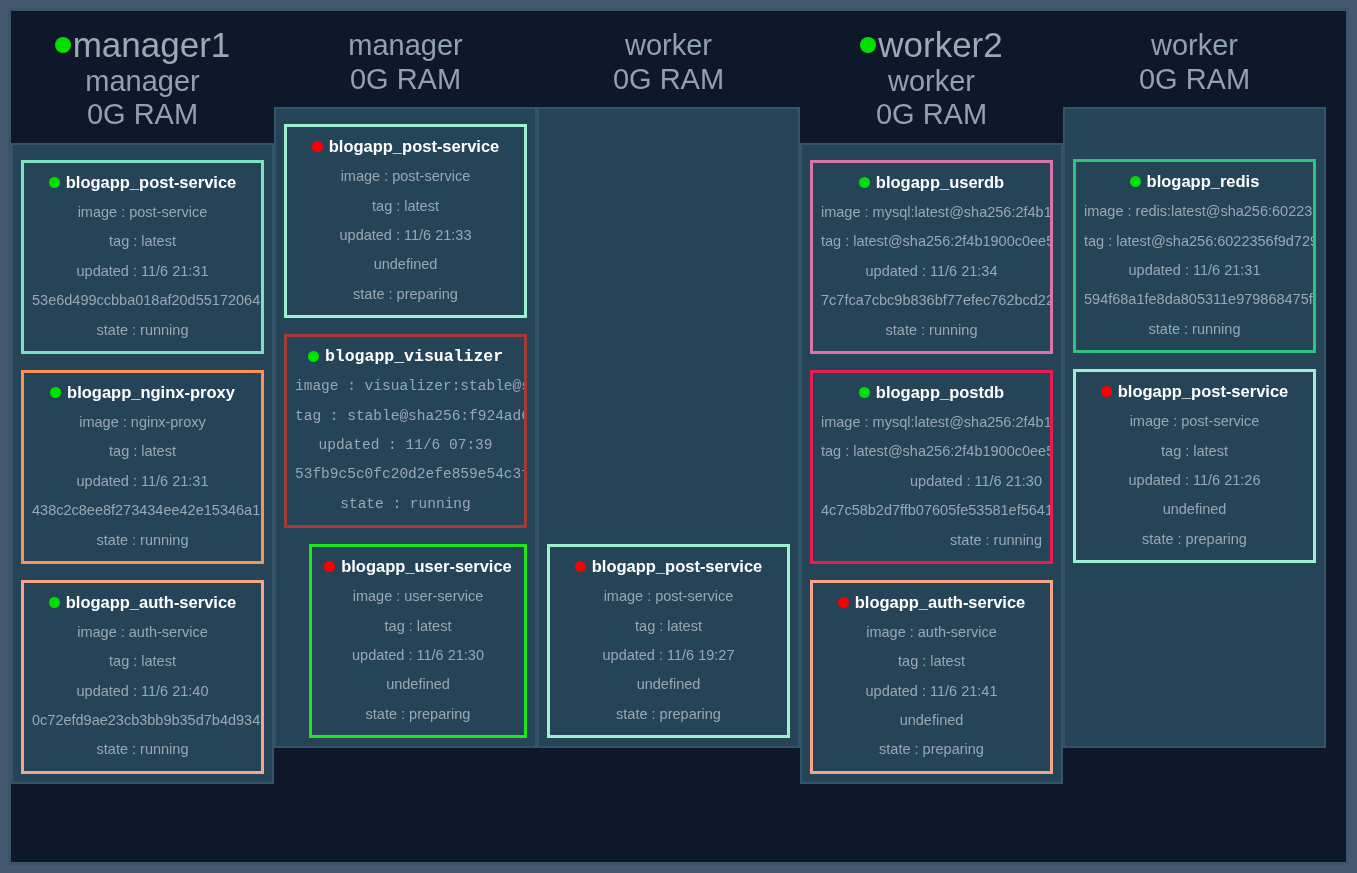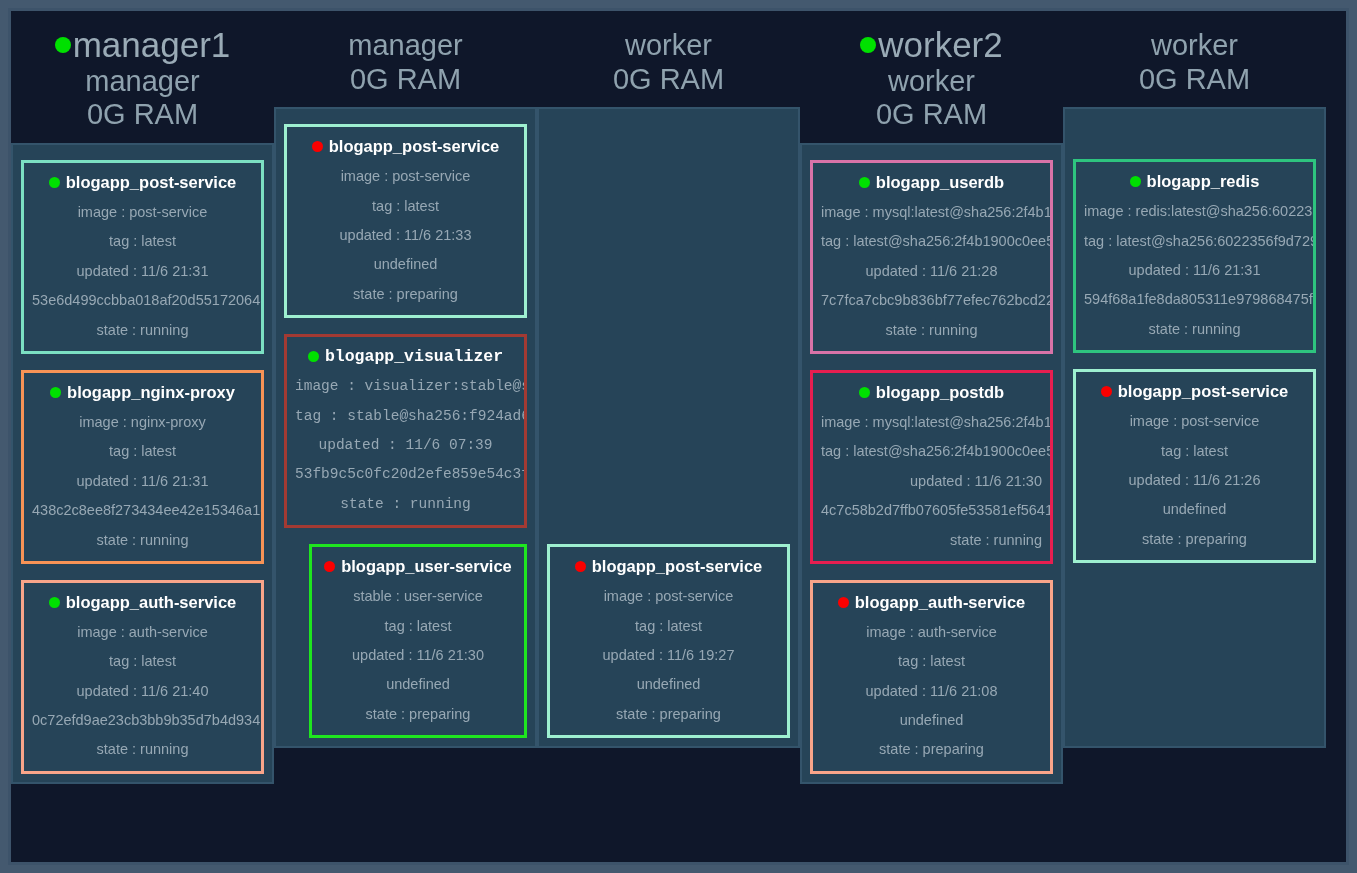--- a/index.html
+++ b/index.html
@@ -188,21 +188,21 @@
             <div class="task-line">tag : stable@sha256:f924ad66c8e94b</div>
             <div class="task-line">updated : 11/6 07:39</div>
             <div class="task-line hash">53fb9c5c0fc20d2efe859e54c3fc052f</div>
             <div class="task-line">state : running</div>
           </div>
           <div class="task" style="border-color: rgb(31, 230, 31); margin-left: 25px;">
             <div class="task-name">
               <span class="task-dot dot-preparing"></span>
               <span>blogapp_user-service</span>
             </div>
-            <div class="task-line">stable : user-service</div>
+            <div class="task-line">image : user-service</div>
             <div class="task-line">tag : latest</div>
             <div class="task-line">updated : 11/6 21:30</div>
             <div class="task-line hash">undefined</div>
             <div class="task-line">state : preparing</div>
           </div>
         </div>
       </div>
       <div class="node">
         <div class="node-header">
           <div class="node-role">worker</div>
@@ -232,21 +232,21 @@
           <div class="node-ram">0G RAM</div>
         </div>
         <div class="node-body">
           <div class="task" style="border-color: rgb(217, 115, 168);">
             <div class="task-name">
               <span class="task-dot dot-running"></span>
               <span>blogapp_userdb</span>
             </div>
             <div class="task-line">image : mysql:latest@sha256:2f4b19</div>
             <div class="task-line">tag : latest@sha256:2f4b1900c0ee53</div>
-            <div class="task-line">updated : 11/6 21:28</div>
+            <div class="task-line">updated : 11/6 21:34</div>
             <div class="task-line hash">7c7fca7cbc9b836bf77efec762bcd22</div>
             <div class="task-line">state : running</div>
           </div>
           <div class="task" style="border-color: rgb(230, 30, 80); text-align: right;">
             <div class="task-name">
               <span class="task-dot dot-running"></span>
               <span>blogapp_postdb</span>
             </div>
             <div class="task-line">image : mysql:latest@sha256:2f4b19</div>
             <div class="task-line">tag : latest@sha256:2f4b1900c0ee53</div>
@@ -254,21 +254,21 @@
             <div class="task-line hash">4c7c58b2d7ffb07605fe53581ef5641</div>
             <div class="task-line">state : running</div>
           </div>
           <div class="task" style="border-color: rgb(248, 164, 137);">
             <div class="task-name">
               <span class="task-dot dot-preparing"></span>
               <span>blogapp_auth-service</span>
             </div>
             <div class="task-line">image : auth-service</div>
             <div class="task-line">tag : latest</div>
-            <div class="task-line">updated : 11/6 21:08</div>
+            <div class="task-line">updated : 11/6 21:41</div>
             <div class="task-line hash">undefined</div>
             <div class="task-line">state : preparing</div>
           </div>
         </div>
       </div>
       <div class="node">
         <div class="node-header">
           <div class="node-role">worker</div>
           <div class="node-ram">0G RAM</div>
         </div>

